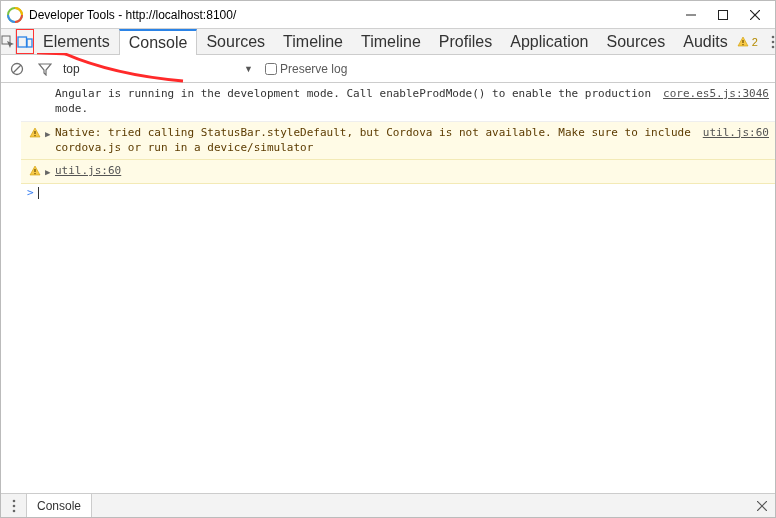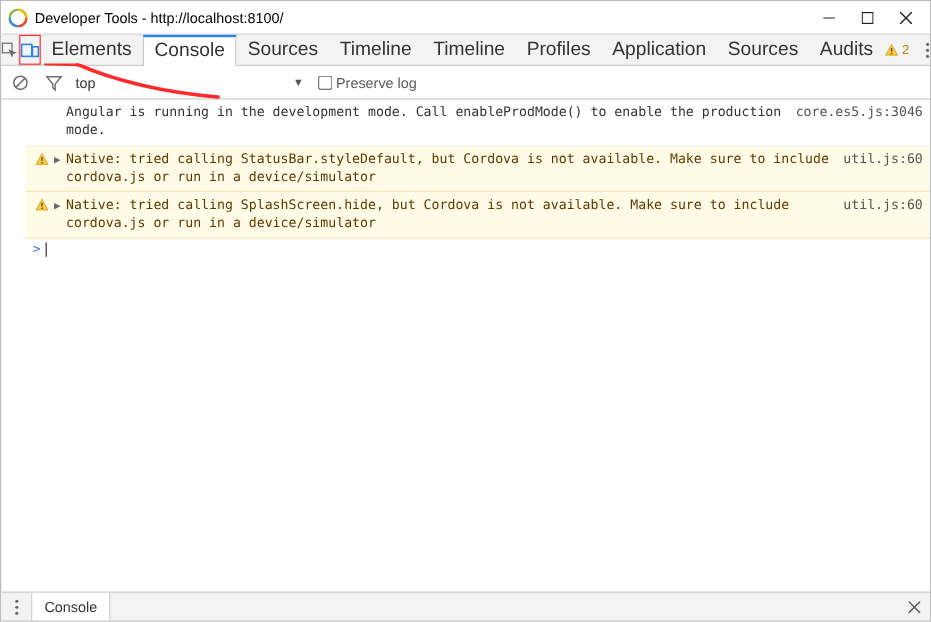--- a/index.html
+++ b/index.html
@@ -146,20 +146,21 @@
   }
   .disclosure {
     width: 10px; flex: 0 0 10px;
     color: #666;
     font-size: 9px;
     padding-top: 2px;
   }
   .msg { flex: 1; padding-right: 8px; white-space: pre-wrap; }
   .src {
     color: #545454;
+    text-decoration: underline;
     white-space: nowrap;
   }
   .row.warn .src { color: #545454; }
   .prompt-row {
     display: flex; align-items: center;
     padding: 2px 6px;
     color: #367cf1;
     font-family: Menlo, Consolas, monospace;
     font-size: 11px;
   }
@@ -329,21 +330,20 @@
   </div>
   <div class="row warn">
     <span class="gutter">
       <svg width="12" height="12" viewBox="0 0 12 12">
           <path d="M6 1 L11 10 L1 10 Z" fill="#f7c948" stroke="#cc9a00" stroke-width="0.6"></path>
           <rect x="5.4" y="4" width="1.2" height="3" fill="#6b4a00"></rect>
           <rect x="5.4" y="8" width="1.2" height="1.2" fill="#6b4a00"></rect>
         </svg>
     </span>
     <span class="disclosure">▶</span>
-    <span class="msg">Native: tried calling SplashScreen.hide, but Cordova is not available. Make sure to include cordova.js or run in a device/simulator</span>
     <a class="src">util.js:60</a>
   </div>
   <div class="prompt-row">
     <span>&gt;</span>
     <span class="caret-in"></span>
   </div>
 </div>
 
 <div class="drawerbar">
   <span class="kebab">

